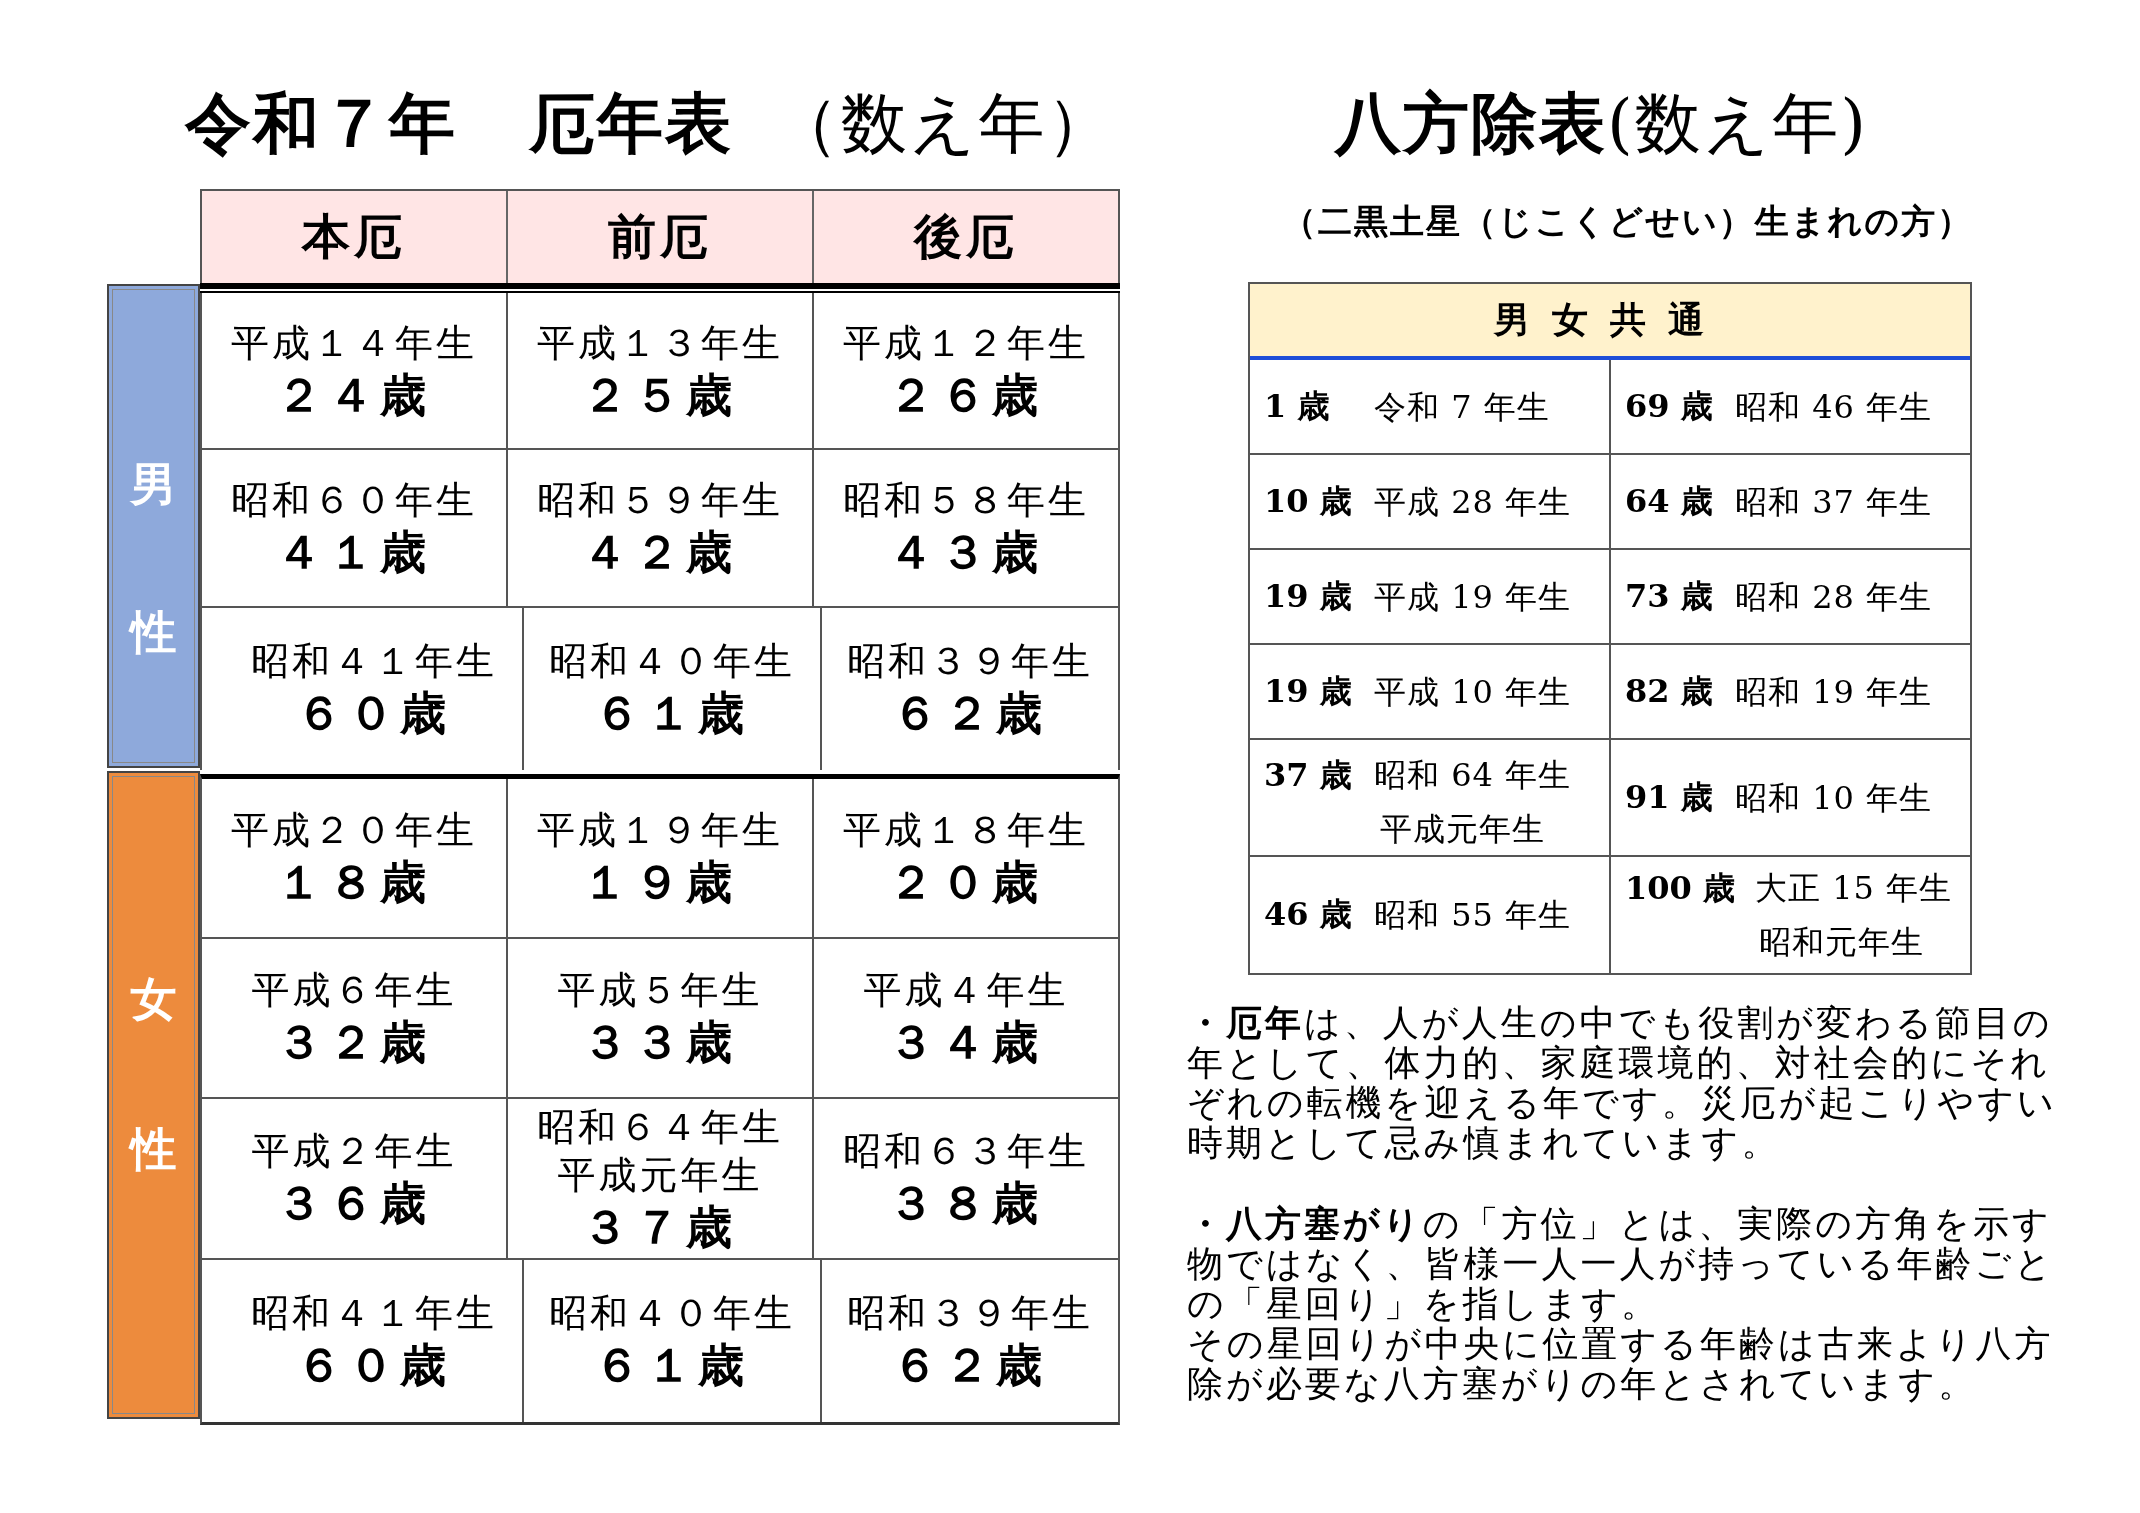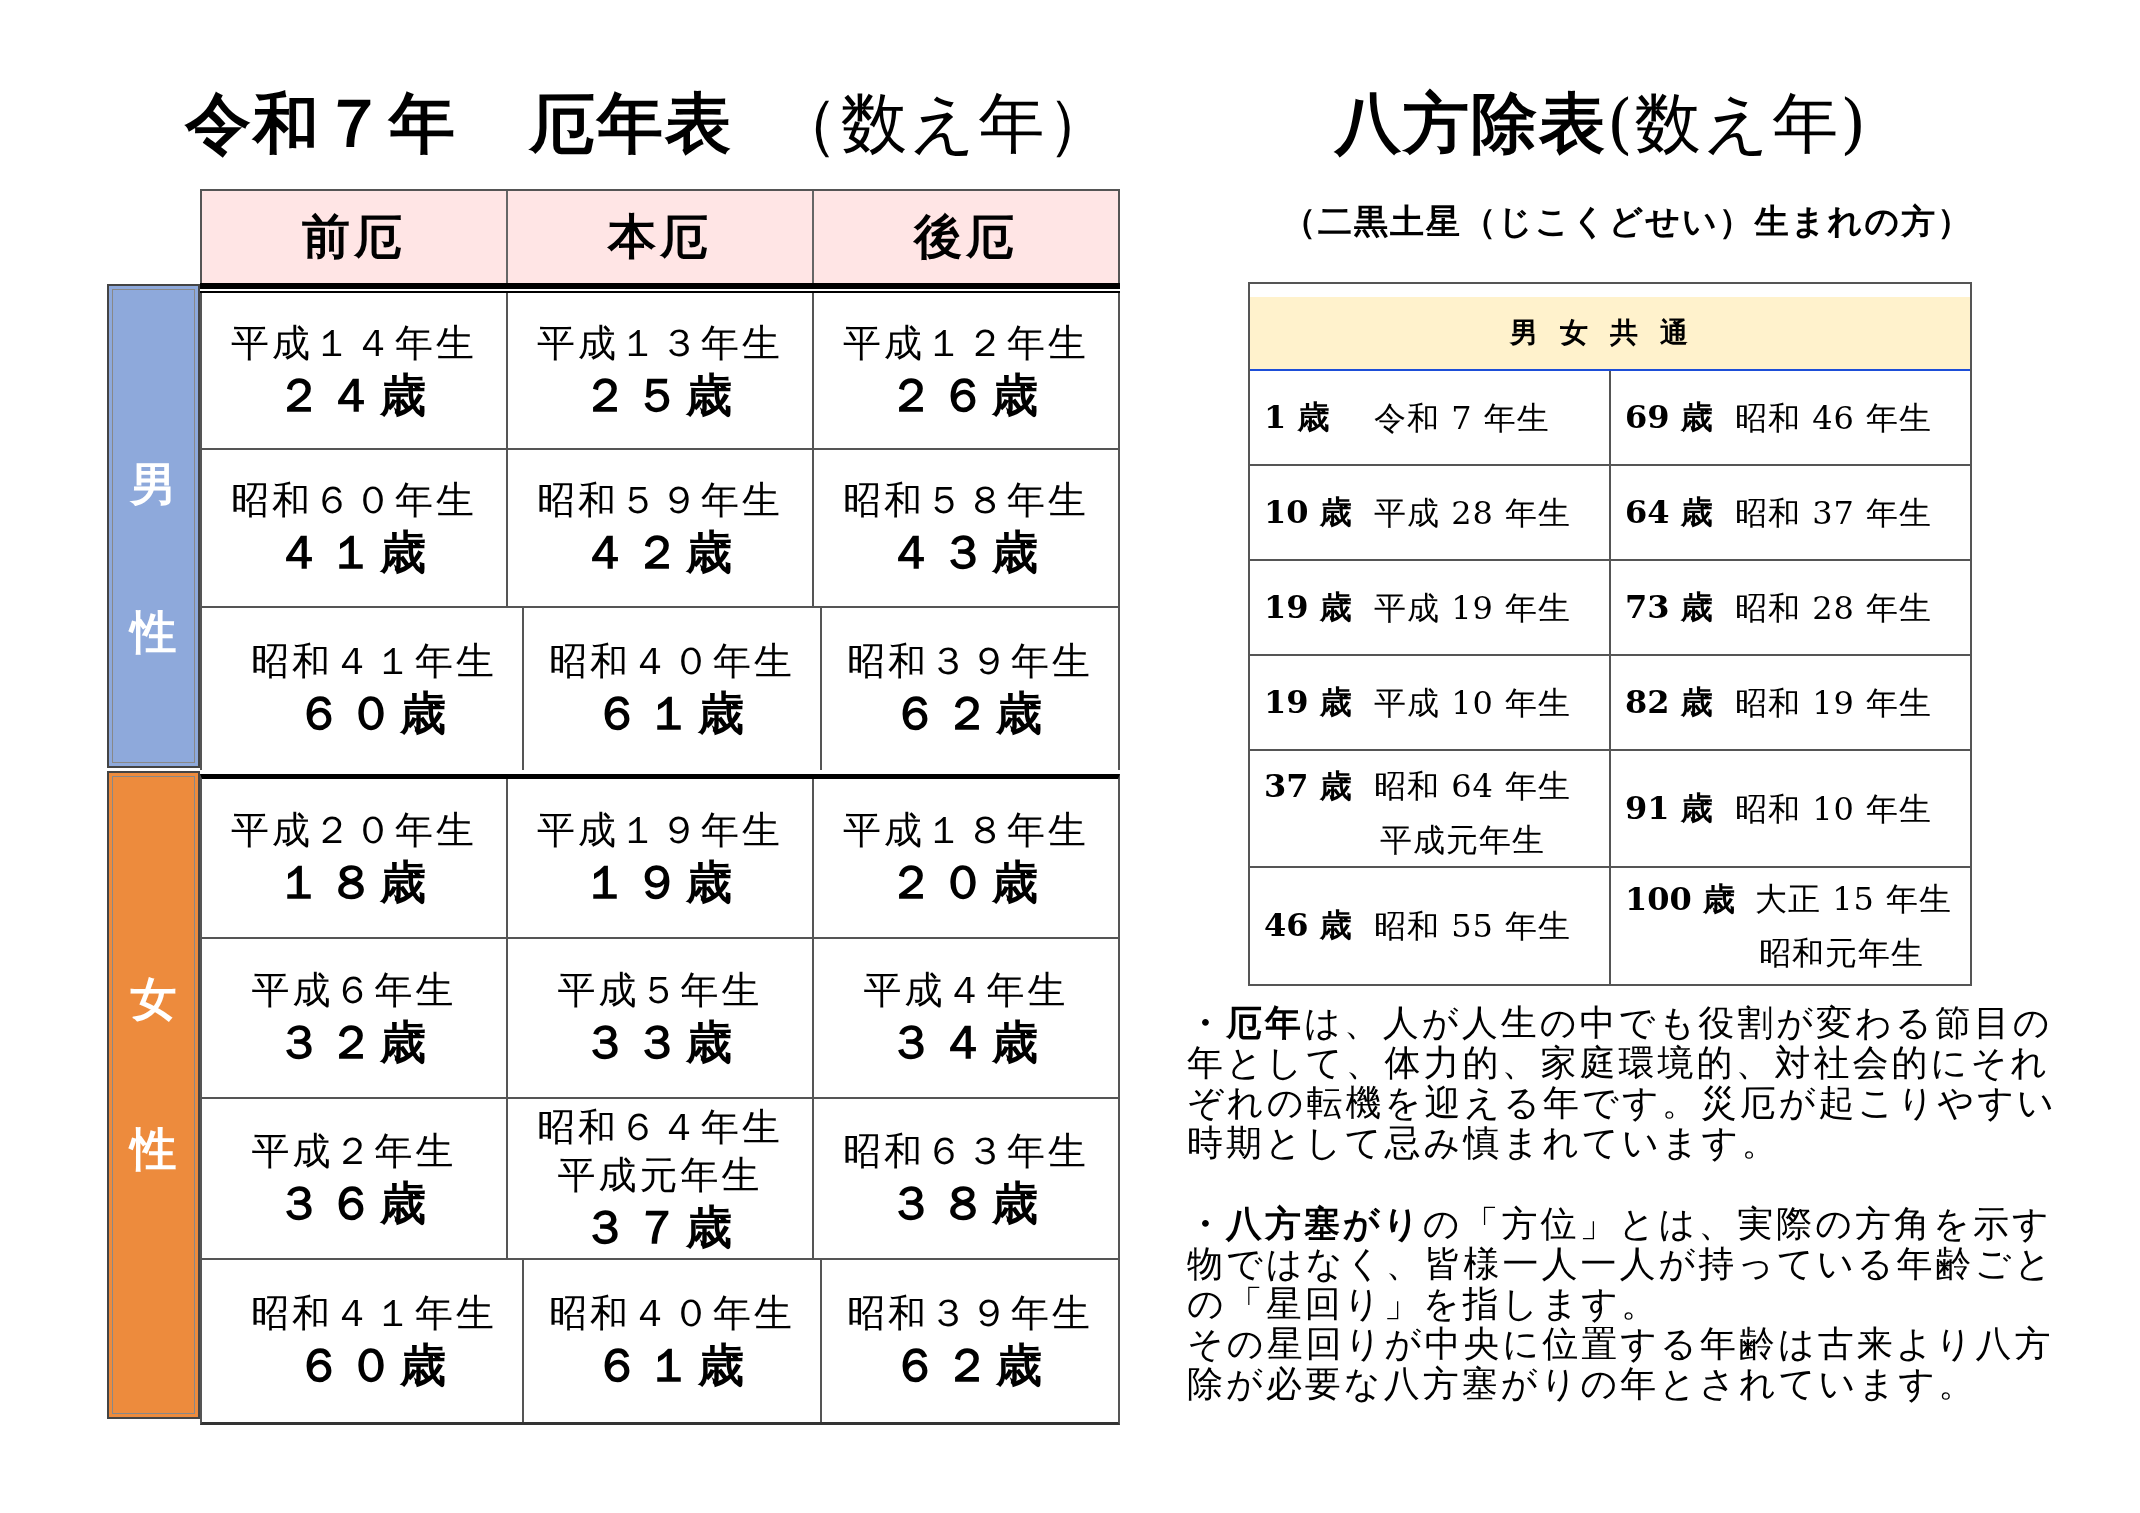--- a/index.html
+++ b/index.html
@@ -40,23 +40,23 @@
   .cell { flex: 1; border-right: 2px solid #555; display: flex; flex-direction: column;
           align-items: center; justify-content: center; box-sizing: border-box; }
   .cell:last-child { border-right: none; }
   .cell .born { font-size: 38px; line-height: 48px; letter-spacing: 3px; white-space: nowrap; }
   .cell .age { font-size: 46px; line-height: 56px; font-weight: bold; letter-spacing: 6px; white-space: nowrap; }
 
   
   .subtitle { position: absolute; left: 1282px; top: 196px; font-size: 34px; font-weight: bold;
               line-height: 50px; white-space: nowrap; letter-spacing: 2px; }
   .hap { position: absolute; left: 1248px; top: 282px; width: 724px; border: 2px solid #555; box-sizing: border-box; }
-  .hap-head { height: 72px; background: #FFF2CC; border-bottom: 2px solid #1d4ed8;
+  .hap-head { height: 72px; background: #FFF2CC; border-bottom: 4px solid #1d4ed8;
               display: flex; align-items: center; justify-content: center;
-              font-size: 28px; font-weight: bold; letter-spacing: 22px; margin-top: 13px; }
+              font-size: 36px; font-weight: bold; letter-spacing: 22px; }
   .hap-row { display: flex; border-bottom: 2px solid #555; }
   .hap-row:last-child { border-bottom: none; }
   .hcell { flex: 1; border-right: 2px solid #555; display: flex; align-items: center; padding-left: 14px;
            box-sizing: border-box; }
   .hcell:first-child { flex: 0 0 361px; }
   .hcell:last-child { border-right: none; }
   .hcell .hage { font-size: 32px; font-weight: bold; min-width: 110px; white-space: nowrap; }
   .hcell .hborn { font-size: 32px; line-height: 54px; display: flex; flex-direction: column; white-space: nowrap; letter-spacing: 1px; }
 
   .notes { position: absolute; left: 1187px; top: 1002px; width: 880px; font-size: 36px; line-height: 40px; letter-spacing: 3px; }
@@ -68,22 +68,22 @@
 
 <div class="title title-left">
   <span>令和７年</span><span class="gap"></span><span>厄年表</span><span class="gap" style="width:40px"></span><span class="paren">（数え年）</span>
 </div>
 <div class="title title-right">
   <span>八方除表</span><span class="paren">(数え年)</span>
 </div>
 
 <div class="yaku">
   <div class="yaku-head">
+    <div class="hc">本厄</div>
     <div class="hc">前厄</div>
-    <div class="hc">本厄</div>
     <div class="hc">後厄</div>
   </div>
   <div class="yaku-sep"></div>
 
   <div class="side side-male">
     <span style="top:168px">男</span>
     <span style="top:316px">性</span>
   </div>
   <div class="side side-female">
     <span style="top:196px">女</span>

